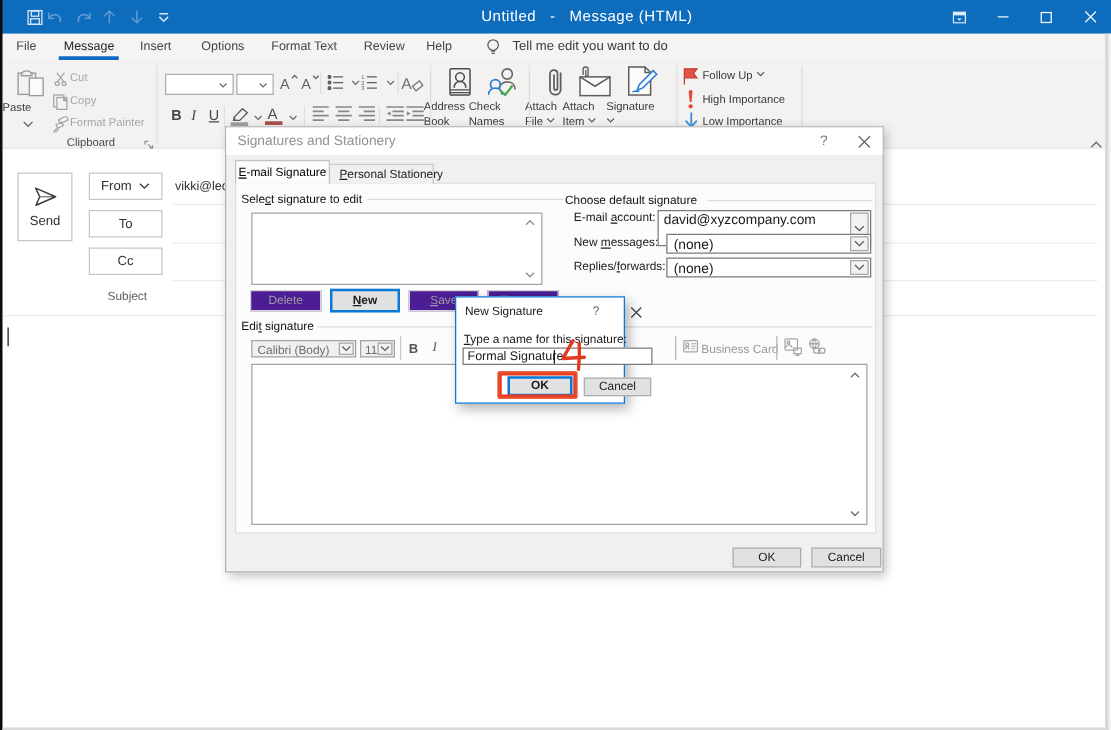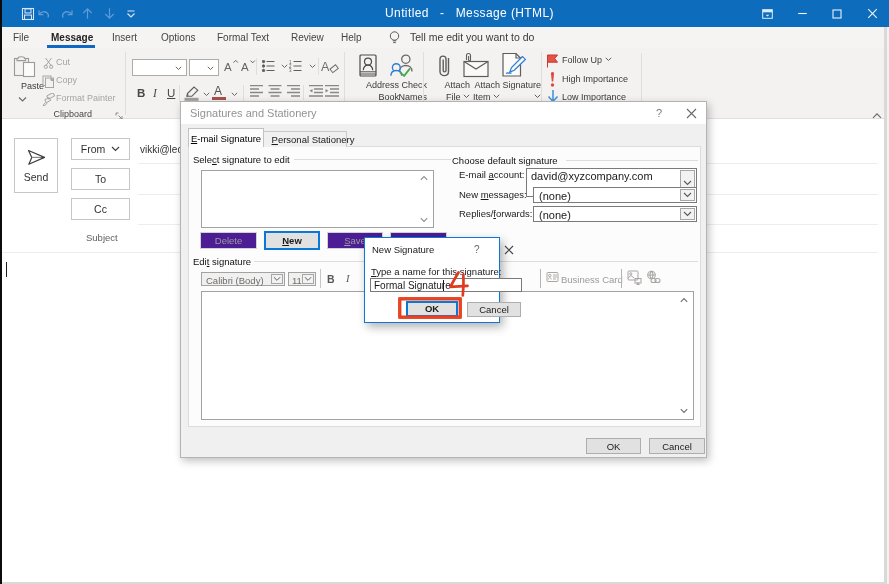--- a/index.html
+++ b/index.html
@@ -12,21 +12,21 @@
 .wbtn{position:absolute;top:0;width:34px;height:27px;display:flex;align-items:center;justify-content:center}
 
 #tabrow{position:absolute;left:0;top:27px;width:889px;height:21px;background:#f5f4f3}
 .rtab{position:absolute;top:27px;height:20px;line-height:21px;font-size:10px;color:#444;}
 
 #ribbon{position:absolute;left:0;top:48px;width:889px;height:71px;background:#f3f2f1;border-bottom:1px solid #e1dfdd}
 .vsep{position:absolute;width:1px;background:#e0dedc}
 
 .rlbl{position:absolute;font-size:9px;color:#605e5c;text-align:right}
 .gray{color:#a6a4a2 !important}
-.biglbl{position:absolute;font-size:9px;color:#3b3a39;text-align:right;line-height:11.5px}
+.biglbl{position:absolute;font-size:9px;color:#3b3a39;text-align:left;line-height:11.5px}
 
 .fieldbtn{position:absolute;background:#fff;border:1px solid #c8c6c4;color:#323130;font-size:10.5px;display:flex;align-items:center;justify-content:center}
 .hline{position:absolute;height:1px;background:#ededec}
 
 #dlg{position:absolute;left:180px;top:101px;width:527px;height:357px;background:#f0f0f0;border:1px solid #b3b3b3;box-shadow:2px 3px 8px rgba(0,0,0,.25)}
 #dlgtitle{position:absolute;left:0;top:0;width:100%;height:22px;background:#fff;color:#939393;font-size:11px}
 .tabpage{position:absolute;left:7px;top:44px;width:513px;height:281px;background:#fcfcfc;border:1px solid #dcdcdc}
 .dtab{position:absolute;font-size:9.5px;color:#1a1a1a;text-align:center}
 .grooveline{position:absolute;height:1px;background:#dcdcdc}
 .dlab{position:absolute;font-size:9.5px;color:#1a1a1a;white-space:nowrap}
@@ -100,25 +100,25 @@
     </svg>
 </div>
 <div class="wbtn" style="left:855px">
  <svg width="11" height="11" viewBox="0 0 11 11">
       <path d="M1.2 1.2 L9.8 9.8 M9.8 1.2 L1.2 9.8" stroke="#f2f7fc" stroke-width="1.05"></path>
     </svg>
 </div>
 
 <div id="tabrow"></div>
 <div class="rtab" style="left:13px">File</div>
-<div class="rtab" style="left:51px;color:#252423;font-weight:bold">Message</div>
+<div class="rtab" style="left:51px;color:#252423;font-weight:normal">Message</div>
 <div class="abs" style="left:47px;top:45px;width:48px;height:2.5px;background:#1168c2"></div>
 <div class="rtab" style="left:112px">Insert</div>
 <div class="rtab" style="left:161px">Options</div>
-<div class="rtab" style="left:217px">Formal Text</div>
+<div class="rtab" style="left:217px">Format Text</div>
 <div class="rtab" style="left:291px">Review</div>
 <div class="rtab" style="left:341px">Help</div>
 <div class="abs" style="left:388px;top:30px">
  <svg width="13" height="17" viewBox="0 0 13 17">
       <g fill="none" stroke="#5a5a5a" stroke-width="1">
         <circle cx="6.5" cy="6" r="4.2"></circle>
         <path d="M4.8 10.8 h3.4 M5.2 12.6 h2.6"></path>
       </g>
     </svg>
 </div>

